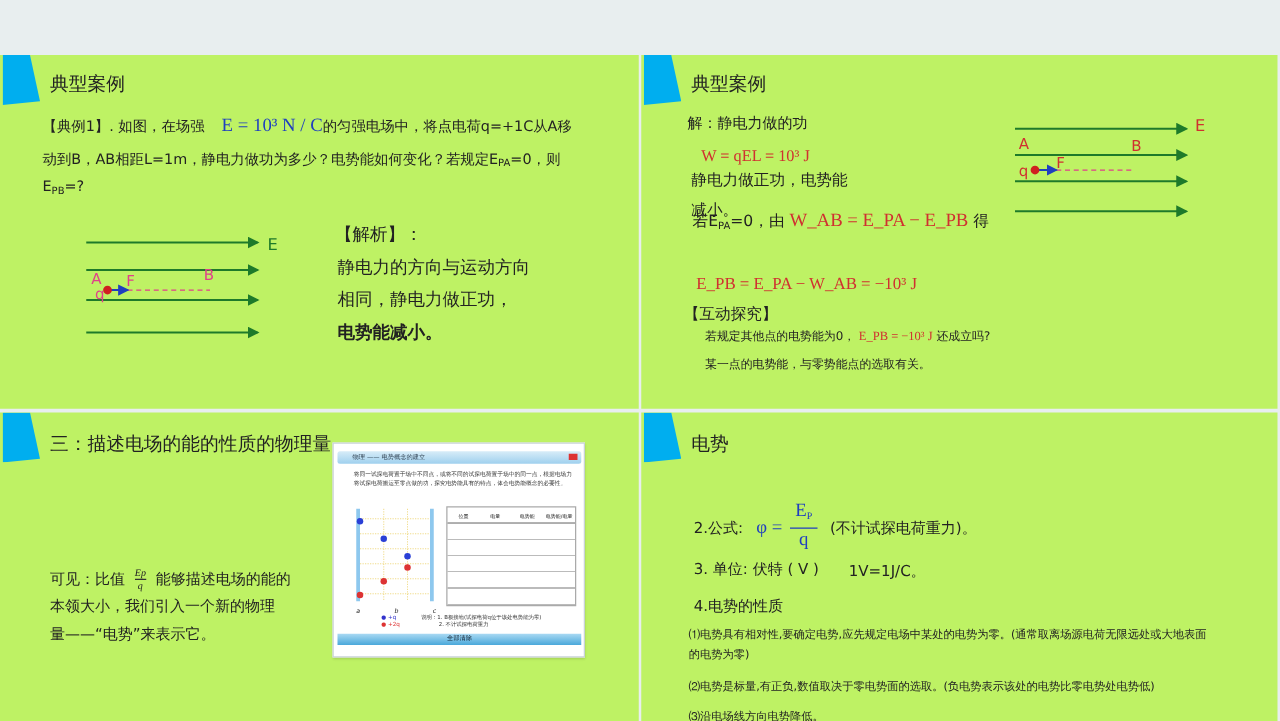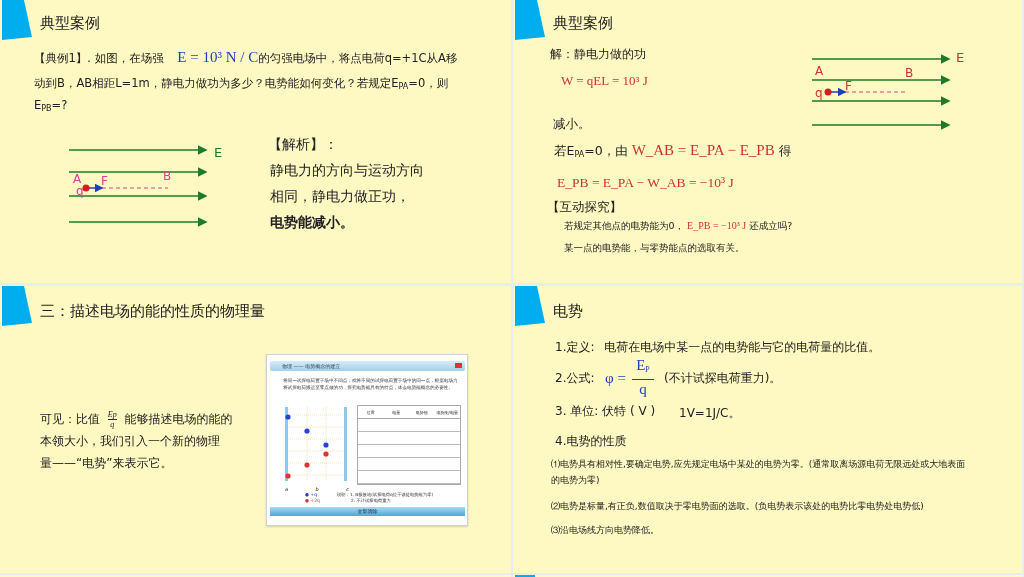--- a/index.html
+++ b/index.html
@@ -1,18 +1,18 @@
 <!DOCTYPE html>
 <html><head>
 <meta charset="utf-8">
 <style>
   * { box-sizing: border-box; margin: 0; padding: 0; }
   html, body { width: 1024px; height: 577px; overflow: hidden; background: #e8eeef; }
   body { position: relative; font-family: "DejaVu Sans", "Liberation Sans", sans-serif; color: #222; }
-  .slide { position: absolute; background: #fef9c3; overflow: hidden; }
+  .slide { position: absolute; background: #bef264; overflow: hidden; margin-top: 44px; }
   .s1 { left: 0; top: 0; width: 511px; height: 283px; }
   .s2 { left: 513px; top: 0; width: 509px; height: 283px; }
   .s3 { left: 0; top: 286px; width: 511px; height: 287px; }
   .s4 { left: 513px; top: 286px; width: 509px; height: 287px; }
   .s5 { left: 0; top: 575px; width: 511px; height: 2px; }
   .s6 { left: 513px; top: 575px; width: 509px; height: 2px; }
   .tab { position: absolute; left: 2px; top: 0; width: 30px; height: 40px; background: #00aeef;
          clip-path: polygon(0 0, 22px 0, 30px 37px, 0 40px); }
   .title { position: absolute; left: 40px; top: 14px; font-size: 15px; color: #222; }
   .txt { position: absolute; font-size: 11.5px; line-height: 22px; color: #222; white-space: nowrap; }
@@ -77,23 +77,24 @@
   <div class="txt" style="left:270px; top:183px; font-size:14px; line-height:26px;">相同，静电力做正功，</div>
   <div class="txt" style="left:270px; top:209px; font-size:14px; line-height:26px;font-weight:bold;">电势能减小。</div>
 </div>
 
 <div class="slide s2">
   <div class="tab"></div>
   <div class="title">典型案例</div>
 
   <div class="txt" style="left:37px; top:43px; font-size:12px;">解：静电力做的功</div>
   <div class="txt math red" style="left:48px; top:70px; font-size:13px;">W = qEL  = 10³ J</div>
+  <div class="txt" style="left:40px; top:89px; font-size:12.5px;">静电力做正功，电势能</div>
   <div class="txt" style="left:40px; top:113px; font-size:12.5px;">减小。</div>
 
-  <div class="txt" style="left:41px; top:139px; font-size:12.5px;">
+  <div class="txt" style="left:41px; top:122px; font-size:12.5px;">
     <span>若E</span><sub>PA</sub><span>=0，由</span>
     <span class="math red" style="font-size:15px;">W_AB = E_PA − E_PB</span>
     <span>得</span>
   </div>
   <div class="txt math red" style="left:44px; top:172px; font-size:13.5px;">E_PB = E_PA − W_AB = −10³ J</div>
 
   <div class="txt" style="left:34px; top:196px; font-size:12.5px;">【互动探究】</div>
   <div class="txt small" style="left:51px; top:218px;">
     <span>若规定其他点的电势能为0，</span>
     <span class="math red" style="font-size:10px;">E_PB = −10³ J</span>
@@ -189,24 +190,20 @@
     <div>说明：1. B极接地(试探电荷q位于该处电势能为零)</div>
     <div style="padding-left:14px;">2. 不计试探电荷重力</div>
   </div>
   <div class="sim-btn">全部清除</div>
 </div>
 
 <div class="slide s4">
   <div class="tab"></div>
   <div class="title" style="top:16px;">电势</div>
 
-  <div class="txt" style="left:42px; top:50px; font-size:12px;">
-    <span>1.定义:</span>
-    <span style="margin-left:6px;">电荷在电场中某一点的电势能与它的电荷量的比值。</span>
-  </div>
 
   <div class="txt" style="left:42px; top:81px; font-size:12px;">2.公式:</div>
   <div class="txt math blue" style="left:92px; top:81px; font-size:15px;">φ =</div>
   <div class="math blue" style="position:absolute; left:119px; top:70px; width:22px; text-align:center; font-size:15px; line-height:18px;">
     <div style="border-bottom:1px solid #1f3fbf;"><span>E</span><sub>P</sub></div>
     <div>q</div>
   </div>
   <div class="txt" style="left:151px; top:81px; font-size:12px;">(不计试探电荷重力)。</div>
 
   <div class="txt" style="left:42px; top:114px; font-size:12px;">3. 单位: 伏特 ( V )</div>

